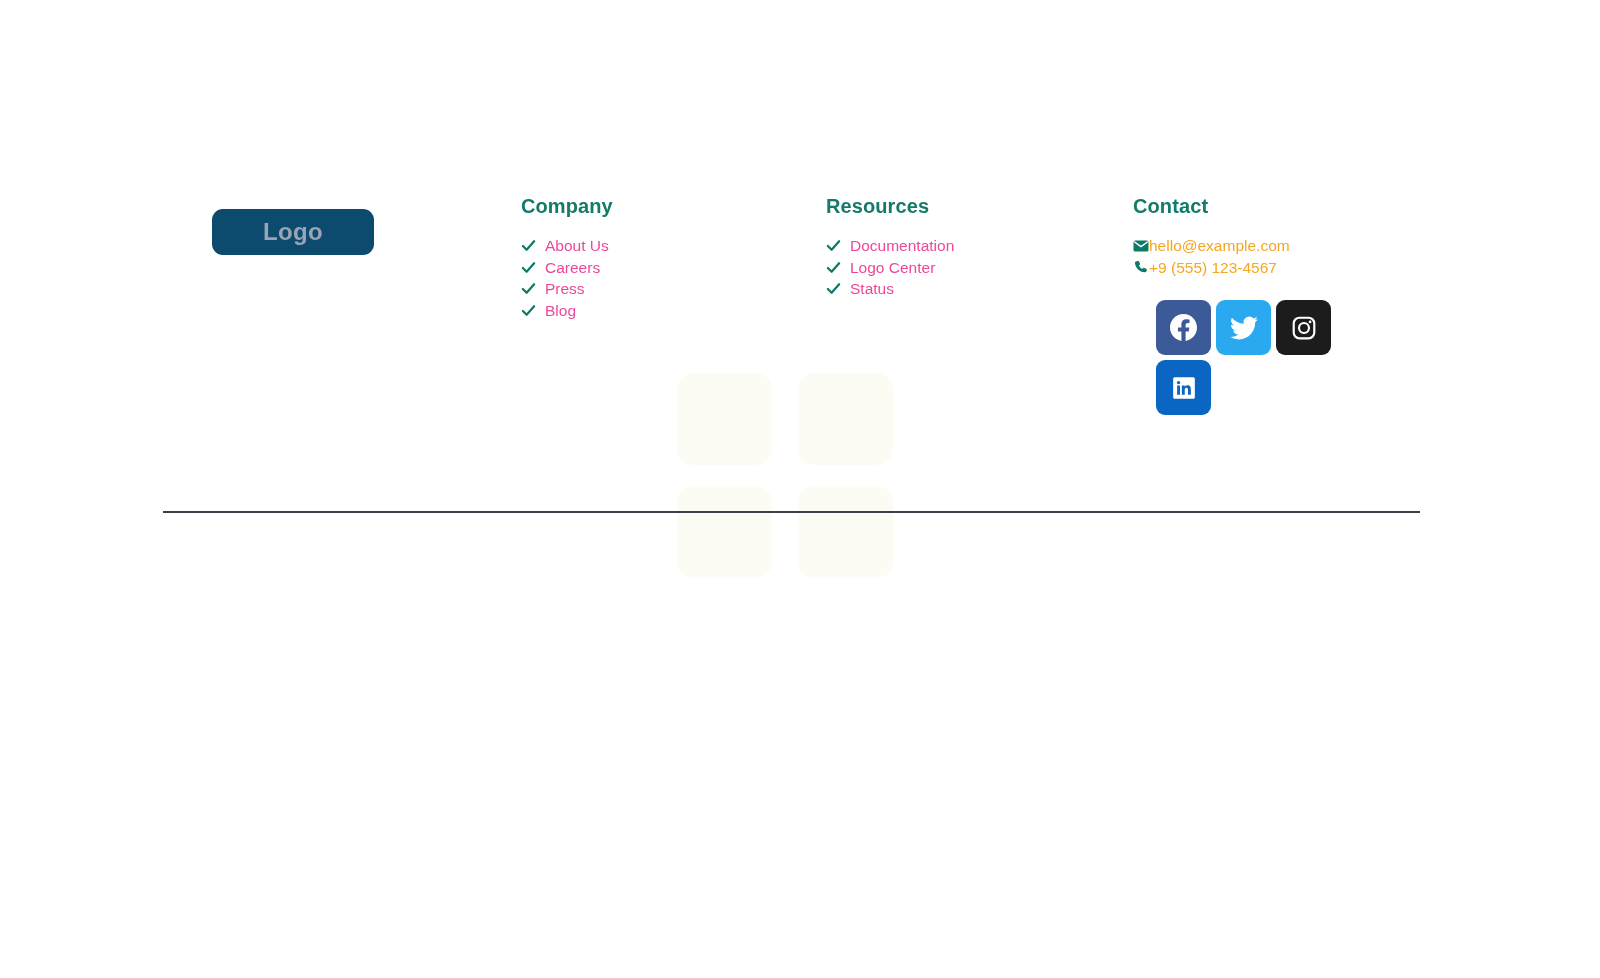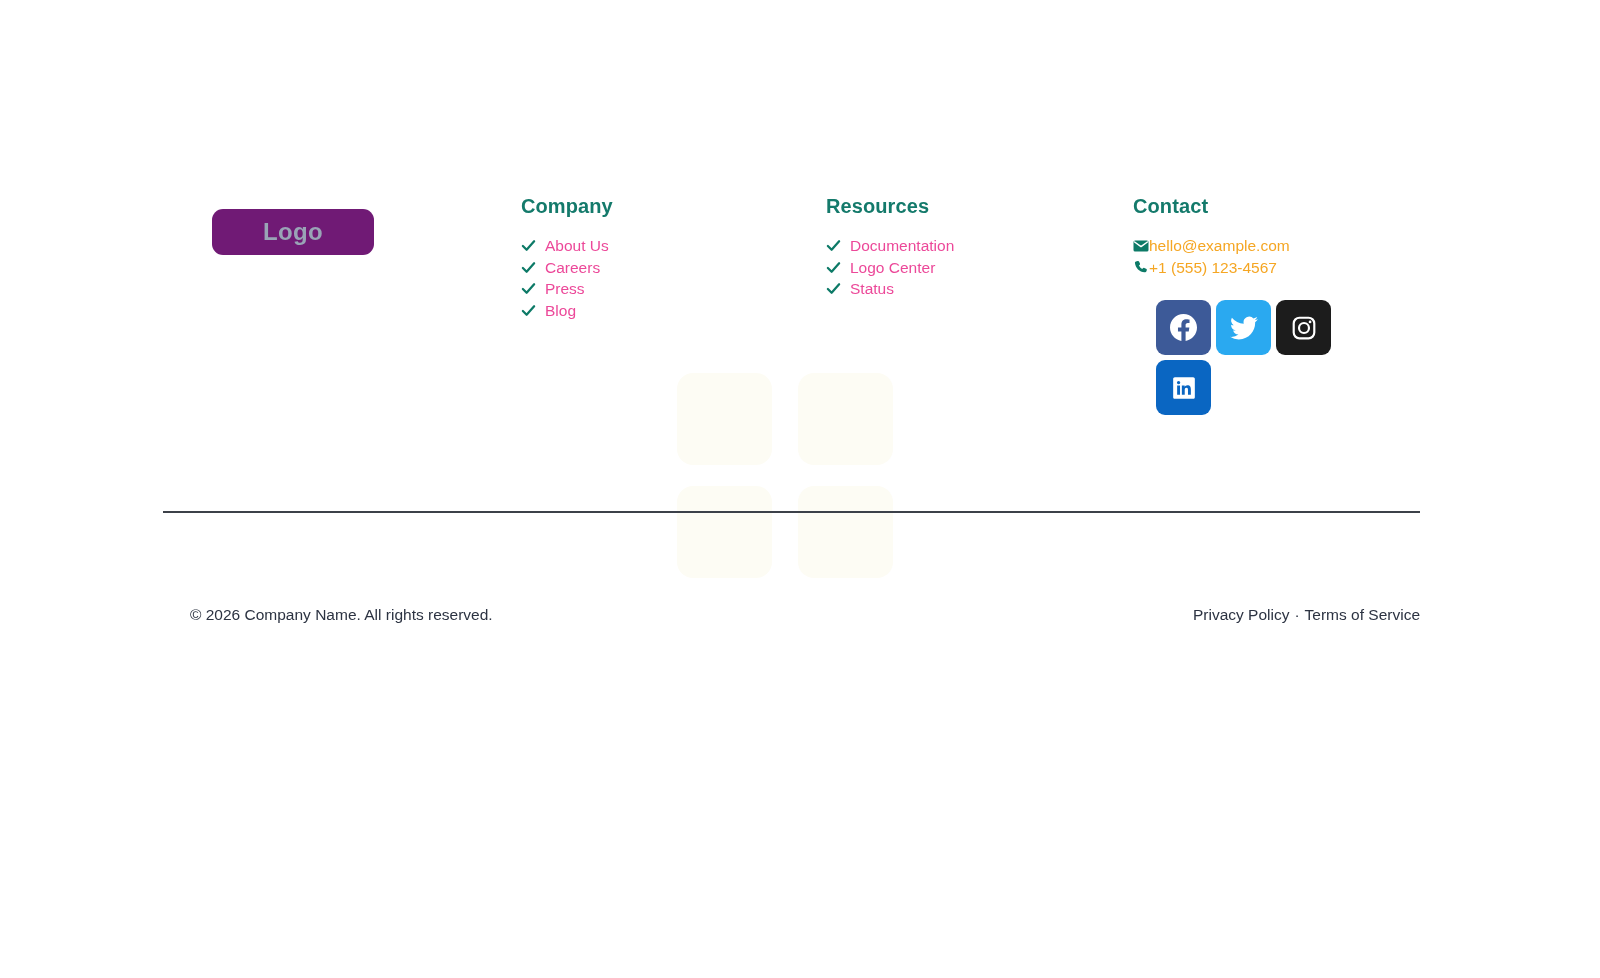--- a/index.html
+++ b/index.html
@@ -52,21 +52,21 @@
 
   .col-brand   { width: 358px; padding-left: 49px; }
   .col-links-1 { width: 305px; padding-left: 0px; }
   .col-links-2 { width: 307px; }
   .col-contact { width: 287px; }
 
   
   .logo-box {
     width: 162px;
     height: 46px;
-    background: #701a75;
+    background: #0c4a6e;
     border-radius: 11px;
     display: flex;
     align-items: center;
     justify-content: center;
     margin-top: 14px;
   }
   .logo-text {
     font-size: 24px;
     font-weight: 700;
     color: #99a4b6;
@@ -295,21 +295,21 @@
         </span>
         <span class="contact-text">hello@example.com</span>
       </div>
 
       <div class="contact-row">
         <span class="contact-icon">
           <svg width="14" height="14" viewBox="0 0 16 16">
             <path d="M4.2 1.2c.7-.2 1.4.1 1.7.8l.9 2c.3.6.1 1.3-.4 1.7l-.8.6a8.4 8.4 0 0 0 3.9 3.9l.6-.8c.4-.5 1.1-.7 1.7-.4l2 .9c.7.3 1 1 .8 1.7l-.4 1.3c-.2.7-.9 1.2-1.7 1.1C6.6 14.3 1.7 9.4 1.1 3.5c-.1-.8.4-1.5 1.1-1.7z" fill="currentColor"></path>
           </svg>
         </span>
-        <span class="contact-text">+1 (555) 123-4567</span>
+        <span class="contact-text">+9 (555) 123-4567</span>
       </div>
 
       <div class="social-wrap">
         <a class="social-tile" style="background:#3d5a98">
           <span>
             <svg width="27" height="27" viewBox="0 0 24 24" fill="currentColor">
               <path d="M24 12.07C24 5.4 18.63 0 12 0S0 5.4 0 12.07C0 18.1 4.39 23.09 10.13 24v-8.44H7.08v-3.49h3.05V9.41c0-3.02 1.79-4.69 4.53-4.69 1.31 0 2.68.24 2.68.24v2.96h-1.51c-1.49 0-1.96.93-1.96 1.89v2.26h3.33l-.53 3.49h-2.8V24C19.61 23.09 24 18.1 24 12.07z"></path>
             </svg>
           </span>
         </a>
@@ -336,22 +336,14 @@
             </svg>
           </span>
         </a>
       </div>
     </div>
 
   </div>
 
   <div class="footer-divider"></div>
 
-  <div class="footer-bottom">
-    <div class="copyright">© 2026 Company Name. All rights reserved.</div>
-    <div class="legal-links">
-      <a>Privacy Policy</a>
-      <span class="legal-sep">·</span>
-      <a>Terms of Service</a>
-    </div>
-  </div>
 
 </div>
 
 </body></html>

